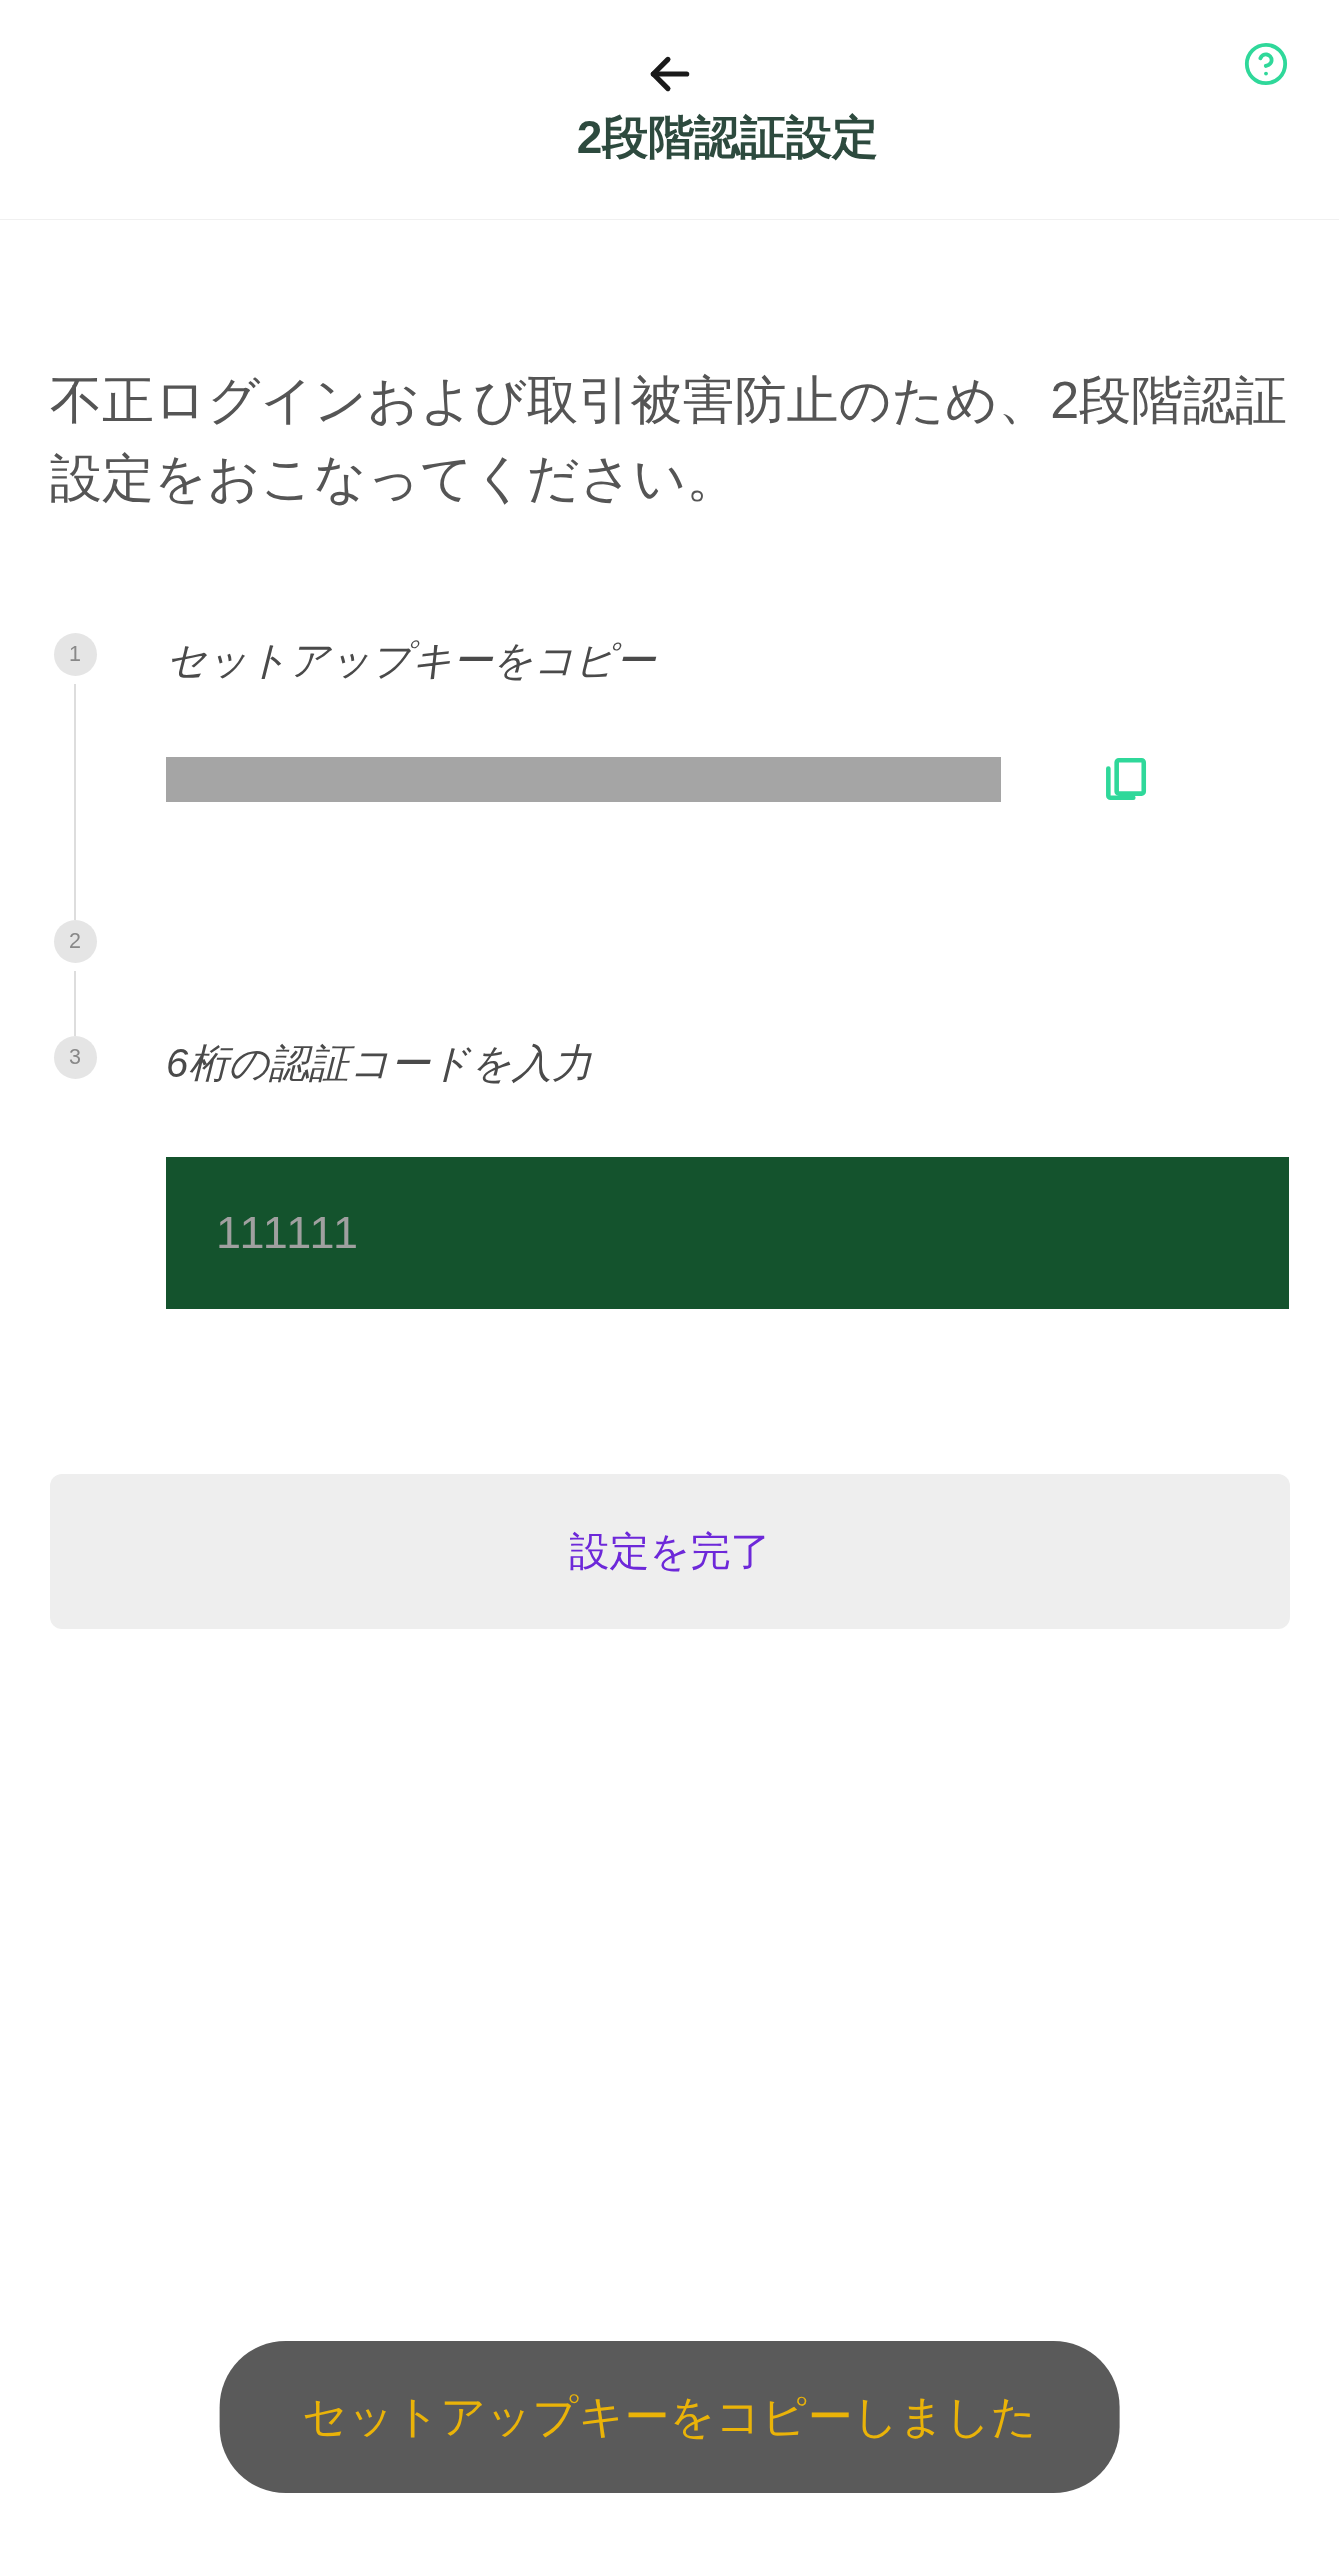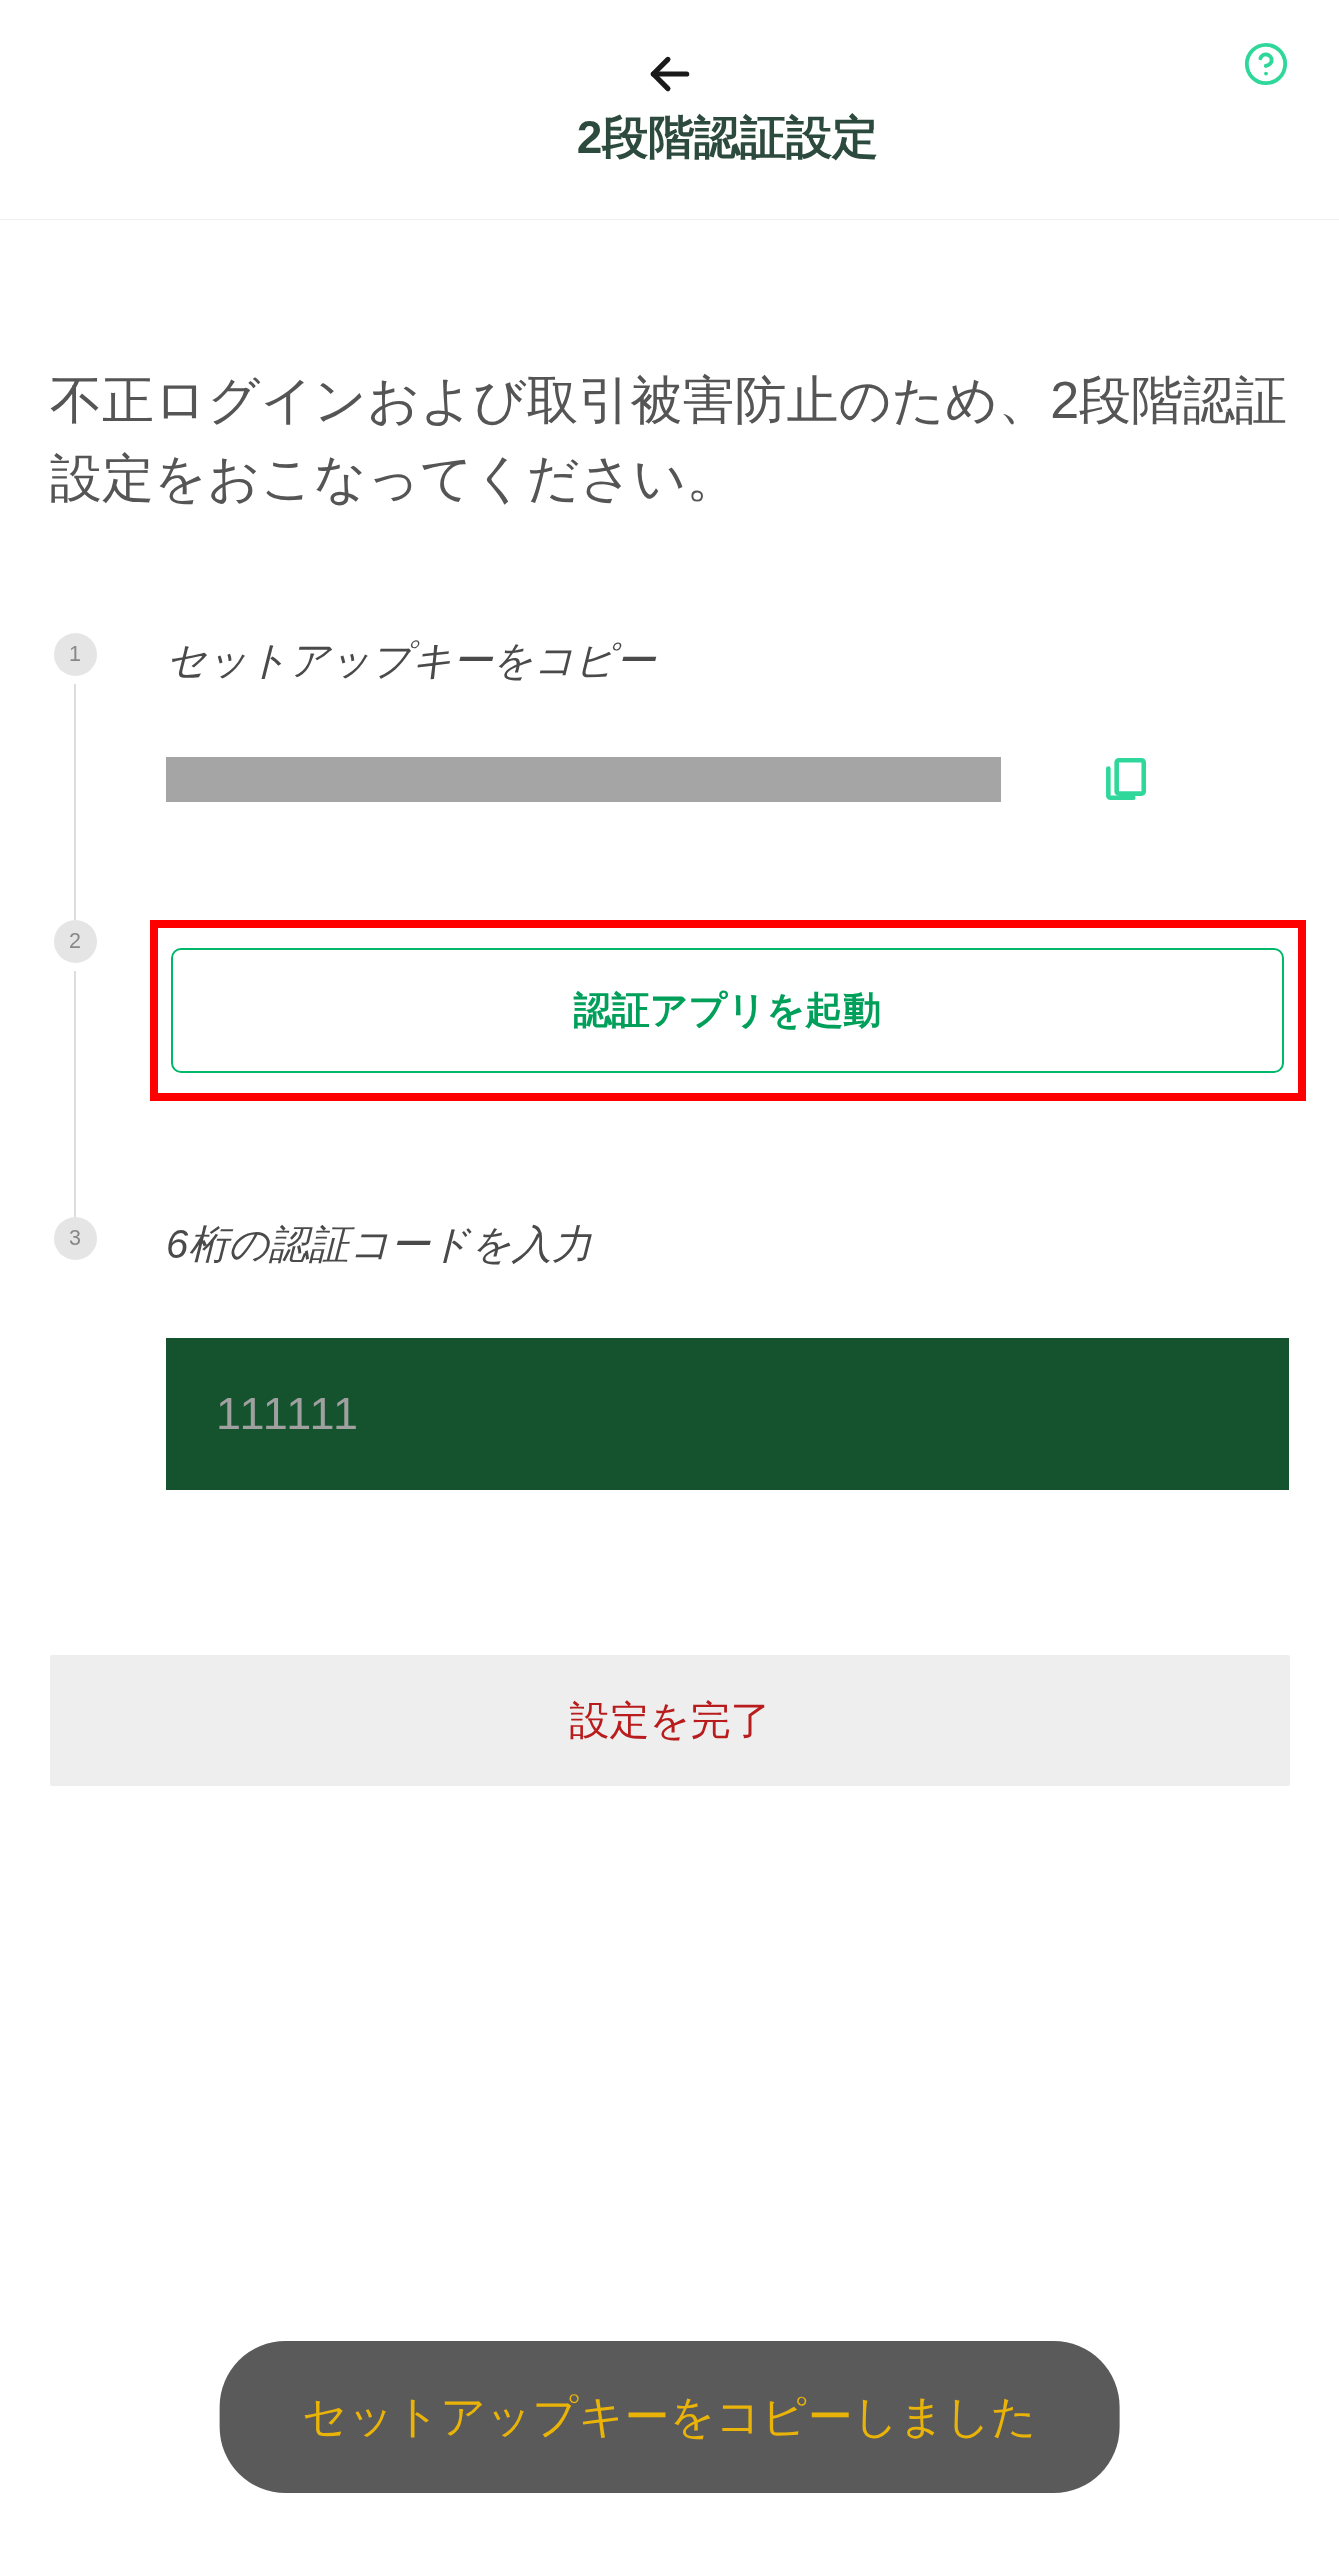--- a/index.html
+++ b/index.html
@@ -169,28 +169,28 @@
       outline: none;
     }
     
     .code-input::placeholder {
       color: #a0a0a0;
     }
     
     .complete-button {
       margin: 165px 50px 0 50px;
       width: calc(100% - 99px);
-      padding: 38px;
+      padding: 50px;
       background: #eeeeee;
-      color: #b91c1c;
+      color: #6d28d9;
       border: none;
       font-size: 40px;
       text-align: center;
       cursor: pointer;
-      border-radius: 2px;
+      border-radius: 12px;
     }
     
     .toast {
       position: absolute;
       bottom: 83px;
       left: 50%;
       transform: translateX(-50%);
       background: #5a5a5a;
       color: #eab308;
       padding: 46px 83px;
@@ -244,23 +244,20 @@
         </div>
       </div>
     </div>
 
     <div class="step">
       <div class="step-number-col">
         <div class="step-number">2</div>
         <div class="step-line"></div>
       </div>
       <div class="step-content">
-        <div class="highlight-box">
-          <button class="outline-button">認証アプリを起動</button>
-        </div>
       </div>
     </div>
 
     <div class="step">
       <div class="step-number-col">
         <div class="step-number">3</div>
       </div>
       <div class="step-content">
         <div class="step-title">6桁の認証コードを入力</div>
         <input type="text" class="code-input" placeholder="111111" style="">

